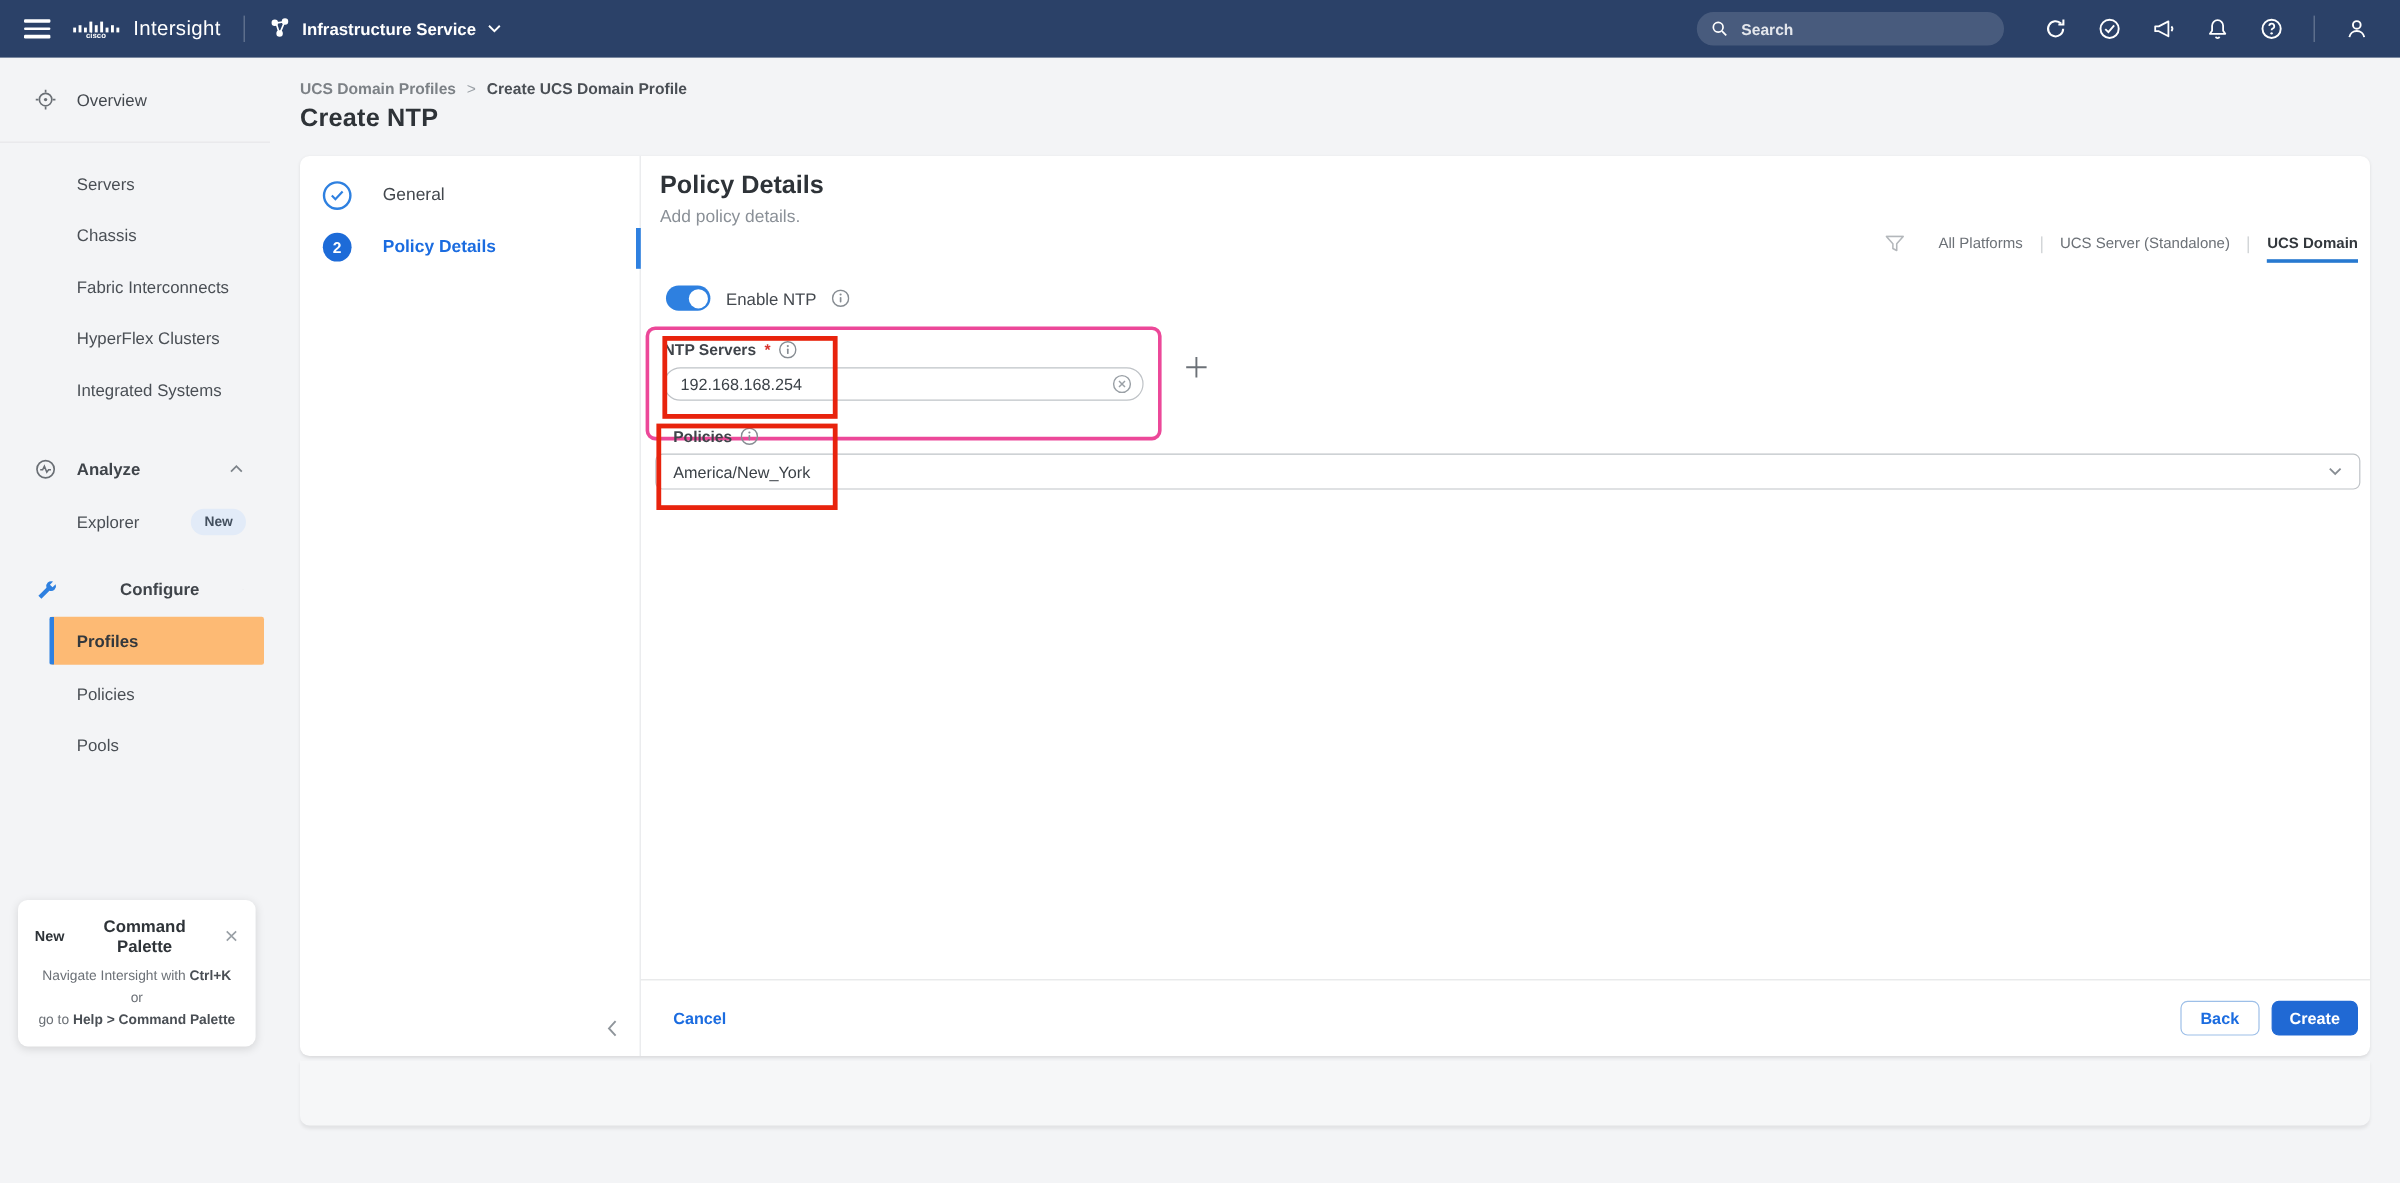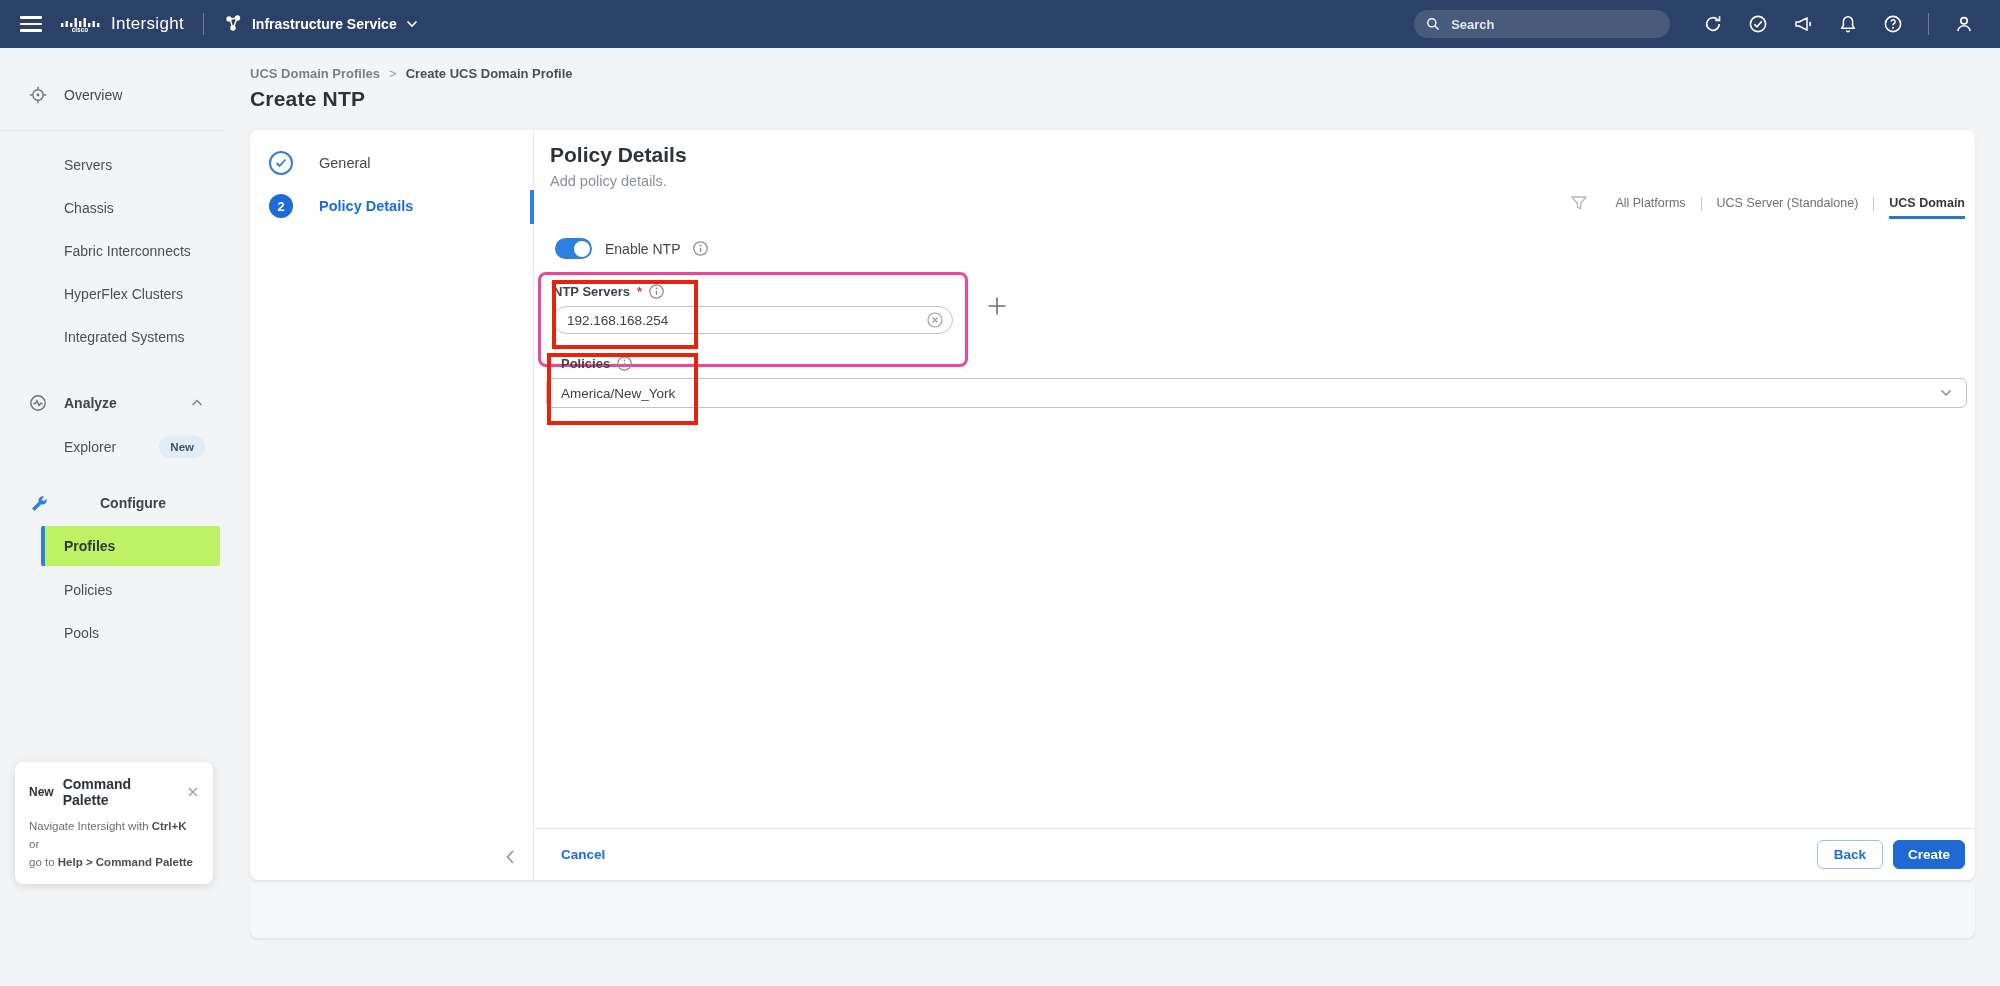--- a/index.html
+++ b/index.html
@@ -16,29 +16,29 @@
   .brand{font-size:17px;margin-left:11px;font-weight:400;letter-spacing:.3px;}
   .tb-div{width:1px;height:22px;background:rgba(255,255,255,.3);margin:0 19px;}
   .service{display:flex;align-items:center;gap:9px;font-size:14px;font-weight:700;cursor:pointer;}
   .tb-right{margin-left:auto;display:flex;align-items:center;gap:25px;padding-right:26px;}
   .search-pill{display:flex;align-items:center;gap:9px;background:rgba(255,255,255,.14);border-radius:14px;height:28px;width:232px;padding:0 12px;margin-right:8px;}
   .search-pill input{background:transparent;border:0;outline:0;color:#fff;font-size:13px;font-weight:600;width:100%;font-family:inherit;}
   .search-pill input::placeholder{color:rgba(255,255,255,.85);}
   .tb-icon{width:20px;height:20px;color:#fff;cursor:pointer;}
 
   
-  .sidebar{position:absolute;top:48px;left:0;width:225px;bottom:0;font-size:14px;}
+  .sidebar{position:absolute;top:36px;left:0;width:225px;bottom:0;font-size:14px;text-align:center;}
   .srow{display:flex;align-items:center;height:38px;cursor:pointer;color:#43484e;}
   .srow .sico{width:18px;height:18px;color:#6a6f75;margin-left:29px;margin-right:17px;flex:0 0 auto;}
   .side-top{padding-top:28px;}
   .side-sep{height:1px;background:#e6e7e9;margin:16px 0 12px;}
   .sec-head{height:44px;font-weight:700;color:#3f444a;}
   .chev-up{margin-left:auto;margin-right:22px;color:#7d838a;}
   .sub{padding-left:64px;height:43px;color:#4a4f55;}
-  .sub-active{height:40px;margin:1px 5px 2px 41px;padding-left:19px;border-left:4px solid #2e80e0;background:#bef264;font-weight:700;color:#33383d;border-radius:2px;}
+  .sub-active{height:40px;margin:1px 5px 2px 41px;padding-left:19px;border-left:4px solid #2e80e0;background:#fdba74;font-weight:700;color:#33383d;border-radius:2px;}
   .badge-new{margin-left:auto;margin-right:20px;background:#e2ebf8;color:#44505f;font-size:11.5px;font-weight:700;padding:5px 11px;border-radius:12px;}
   .cfg-ico{color:#2e80e0 !important;}
 
   
   .cmdp{position:absolute;left:15px;top:714px;width:198px;background:#fff;border-radius:8px;
         box-shadow:0 2px 8px rgba(0,0,0,.13);padding:14px 14px 13px;box-sizing:border-box;}
   .cmdp-head{display:flex;align-items:center;gap:9px;}
   .cmdp-new{font-size:12px;font-weight:700;color:#2e3338;}
   .cmdp-title{font-size:14px;font-weight:700;color:#2e3338;}
   .cmdp-x{margin-left:auto;color:#9aa0a6;cursor:pointer;}
@@ -98,21 +98,21 @@
   .tz-label{position:absolute;left:27px;top:226px;}
   .tz-select{position:absolute;left:12px;right:8px;top:248px;height:30px;border:1px solid #bfc3c7;border-radius:6px;
              display:flex;align-items:center;justify-content:space-between;padding:0 14px;font-size:13.5px;color:#3c4248;
              box-sizing:border-box;cursor:pointer;background:#fff;}
   .tz-chev{color:#878d93;}
 
   .redbox{position:absolute;border:4px solid #e8230d;z-index:5;pointer-events:none;}
   .redbox1{left:18px;top:150px;width:138px;height:61px;}
   .redbox2{left:13px;top:223px;width:143px;height:64px;}
 
-  .m-footer{position:absolute;left:0;right:0;bottom:0;height:52px;border-top:1px solid #e4e5e7;
+  .m-footer{position:absolute;left:0;right:0;bottom:0;height:64px;border-top:1px solid #e4e5e7;
             display:flex;align-items:center;padding:0 10px 0 27px;box-sizing:border-box;}
   .cancel{color:#1b6ce0;font-weight:700;font-size:13.5px;cursor:pointer;}
   .btns{margin-left:auto;display:flex;gap:10px;}
   .btn{height:29px;border-radius:6px;font-weight:700;font-size:13.5px;display:flex;align-items:center;cursor:pointer;box-sizing:border-box;}
   .btn-back{padding:0 16px;border:1px solid #9dbfe8;color:#1b6ce0;background:#fff;}
   .btn-create{padding:0 14px;background:#2069d4;color:#fff;border:1px solid #2069d4;}
 </style>
 </head>
 <body>
 

